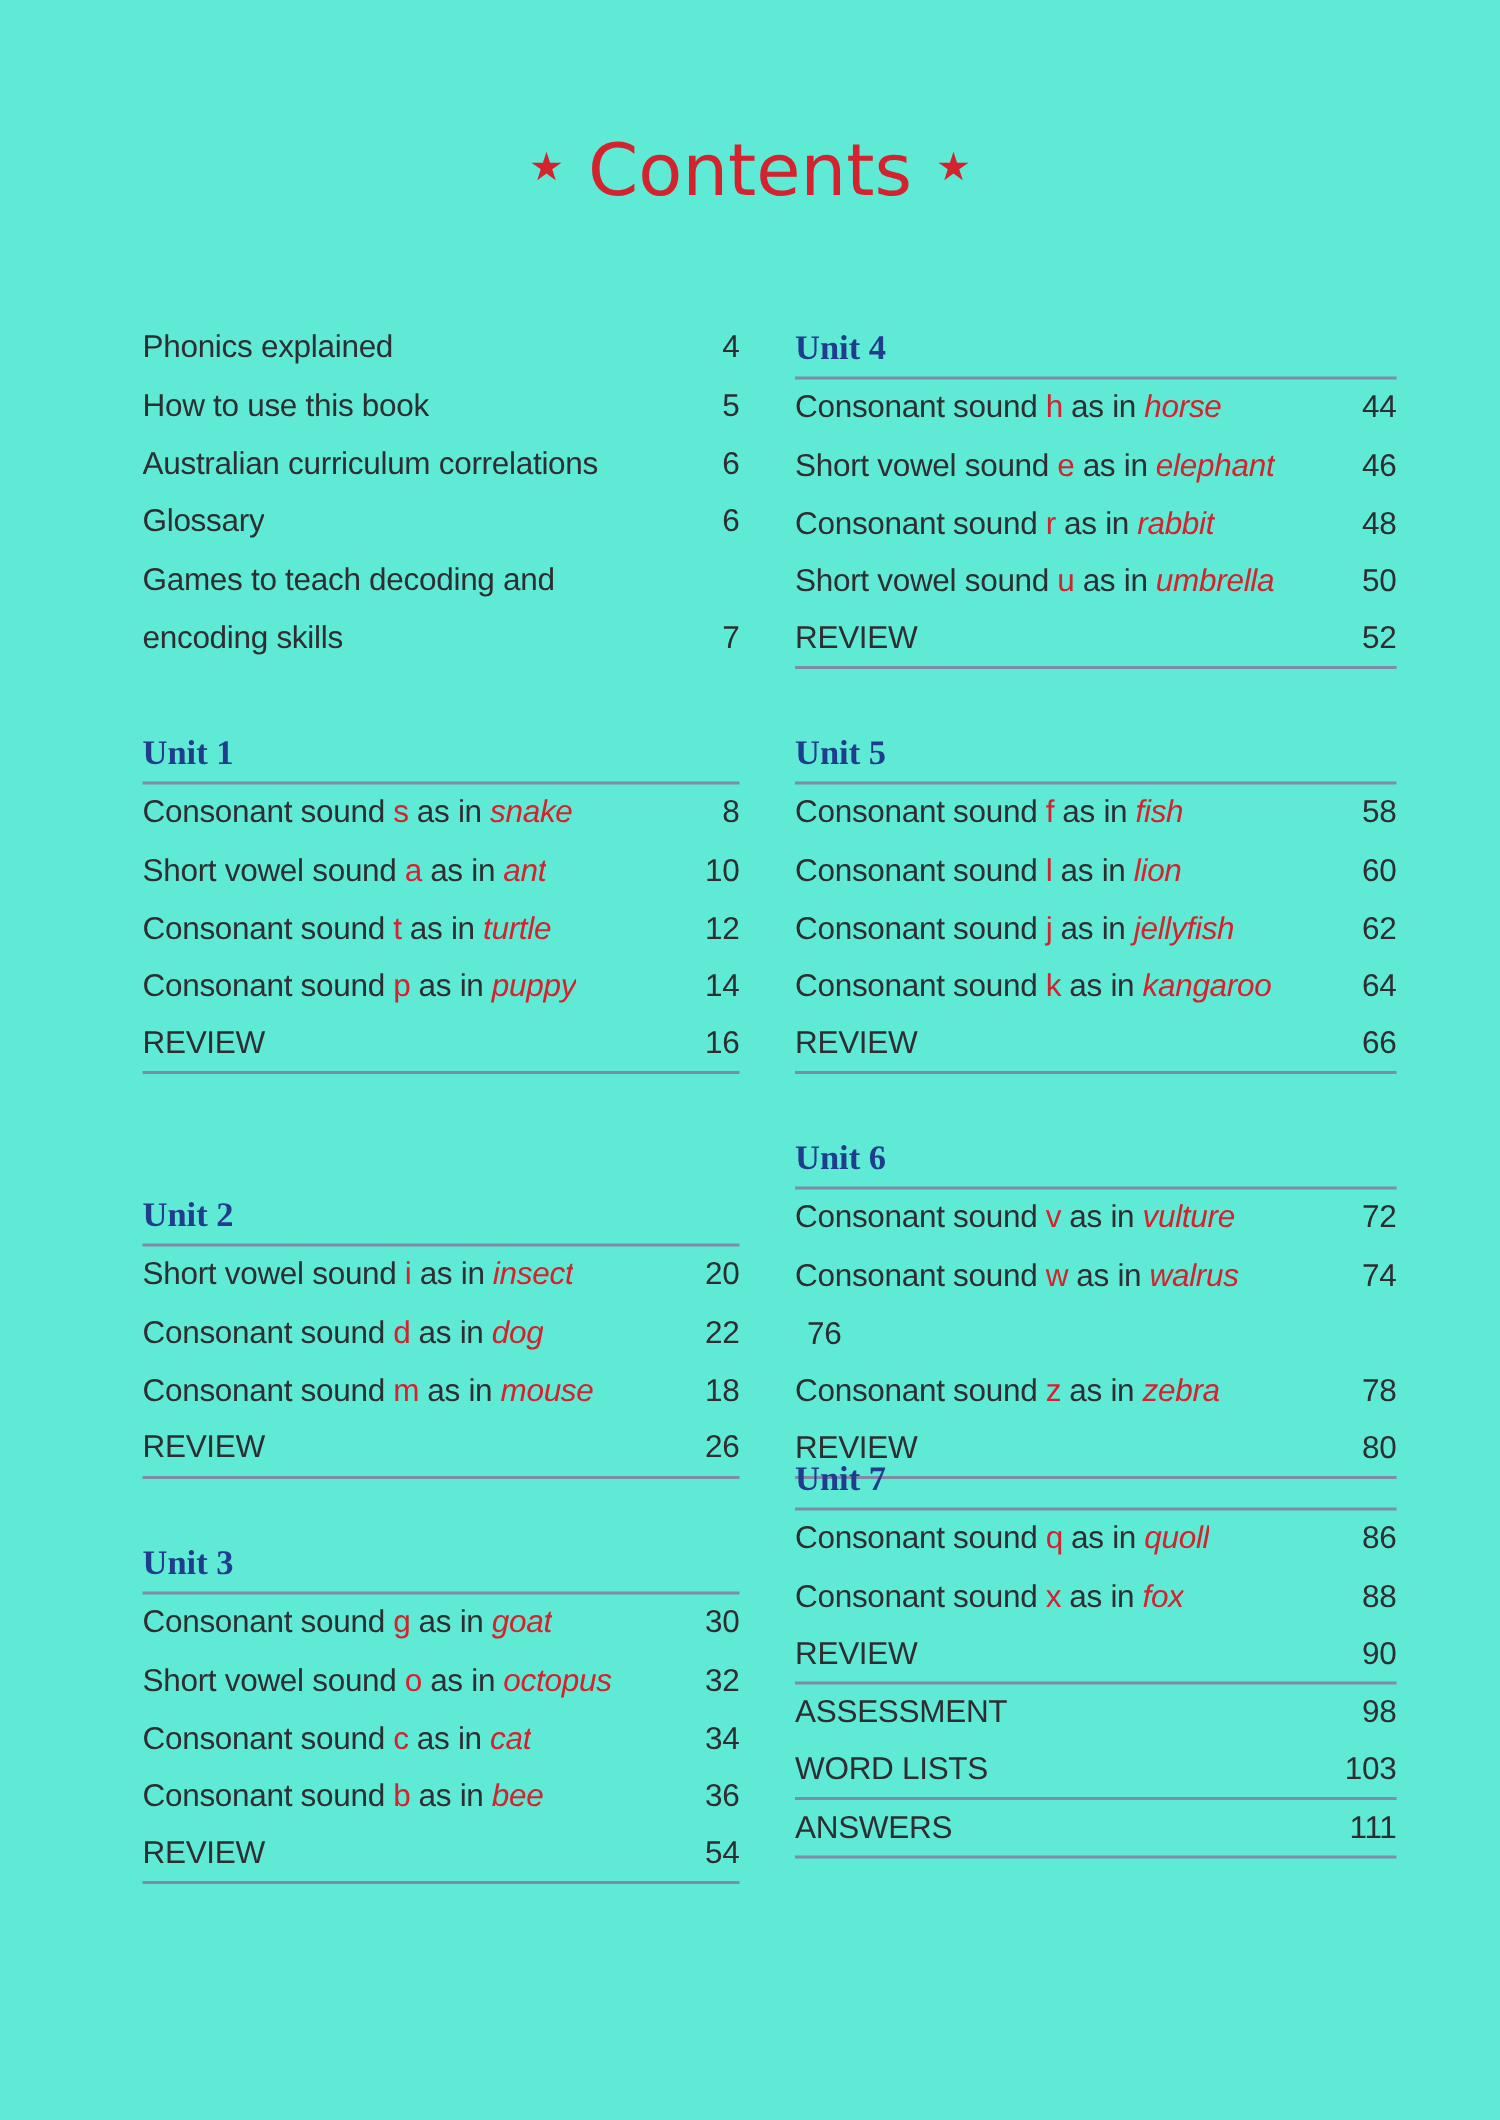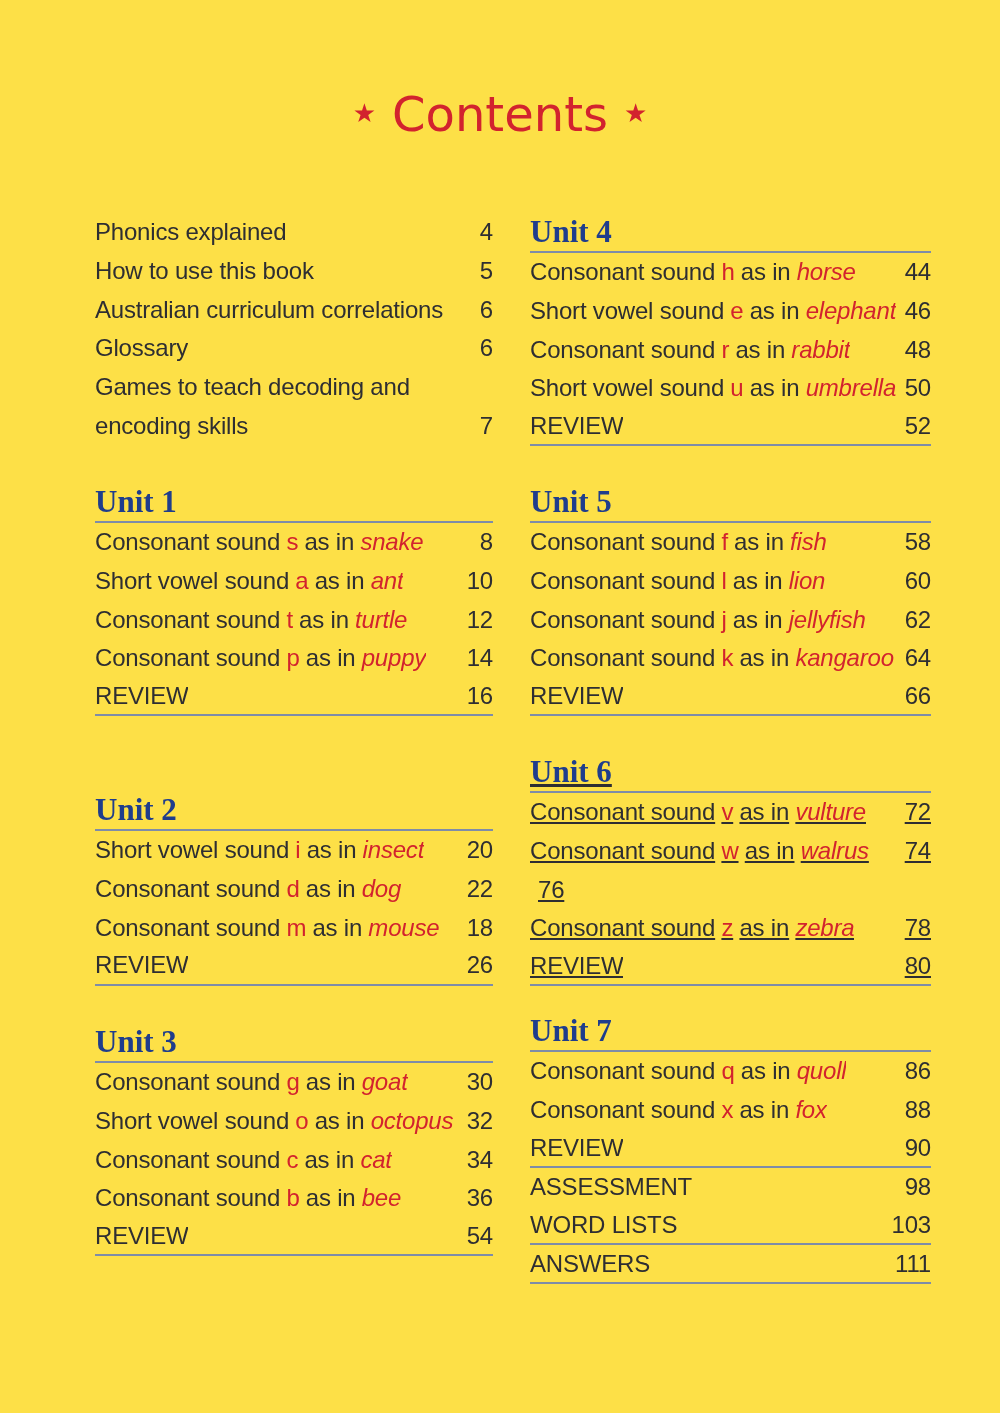--- a/index.html
+++ b/index.html
@@ -3,44 +3,44 @@
 <meta charset="utf-8">
 <style>
   :root{
     --red:#d2232e;
     --navy:#1f3d8c;
     --ink:#2e2e32;
     --rule:#7e8ca8;
   }
   html,body{margin:0;padding:0;background:#ffffff;}
   .page{
-    position:relative;width:1000px;height:1413px;background:#fde047;
+    position:relative;width:1000px;height:1413px;background:#5eead4;
     font-family:"Liberation Sans", sans-serif;color:var(--ink);overflow:hidden;
   }
   .title{
     position:absolute;top:84px;left:0;width:100%;text-align:center;
     font-family:"DejaVu Sans", sans-serif;font-weight:normal;
     font-size:48px;line-height:60px;color:var(--red);margin:0;
   }
   .title .star{
     font-size:26px;display:inline-block;vertical-align:middle;
     position:relative;top:-5px;margin:0 16px;
   }
   .col{position:absolute;top:0;height:1413px;}
   .col-left{left:95px;width:398px;}
   .col-right{left:530px;width:401px;}
   .block{position:absolute;left:0;right:0;}
   .unit-heading{
     font-family:"Liberation Serif", serif;font-weight:bold;
-    font-size:31px;line-height:38px;color:var(--navy);margin:0;
+    font-size:23px;line-height:38px;color:var(--navy);margin:0;
   }
   .heading-rule{height:0;border-top:2px solid var(--rule);}
   .row{
     height:38.7px;display:flex;justify-content:space-between;align-items:center;
-    font-size:24px;letter-spacing:-0.2px;white-space:nowrap;box-sizing:border-box;
+    font-size:21px;letter-spacing:-0.2px;white-space:nowrap;box-sizing:border-box;
   }
   .row.rule{border-bottom:2px solid var(--rule);align-items:center;}
   .entry-text{flex:0 1 auto;overflow:hidden;}
   .page-num{flex:none;padding-left:8px;}
   .snd{color:var(--red);margin-left:0.26em;}
   .mid{margin-left:0.26em;}
   .word{color:var(--red);font-style:italic;margin-left:0.26em;}
 </style>
 </head>
 <body>
@@ -199,21 +199,21 @@
           <div class="row">
             <span class="entry-text"><span>Consonant sound</span><span class="snd">k</span><span class="mid">as in</span><span class="word">kangaroo</span></span>
             <span class="page-num">64</span>
           </div>
           <div class="row rule">
             <span class="entry-text"><span>REVIEW</span></span>
             <span class="page-num">66</span>
           </div>
         </div>
       </div>
-      <div class="block" style="top: 753px; text-decoration: underline;">
+      <div class="block" style="top: 753px;">
         <h2 class="unit-heading">Unit 6</h2>
         <div class="heading-rule"></div>
         <div class="entries">
           <div class="row">
             <span class="entry-text"><span>Consonant sound</span><span class="snd">v</span><span class="mid">as in</span><span class="word">vulture</span></span>
             <span class="page-num">72</span>
           </div>
           <div class="row">
             <span class="entry-text"><span>Consonant sound</span><span class="snd">w</span><span class="mid">as in</span><span class="word">walrus</span></span>
             <span class="page-num">74</span>
@@ -224,21 +224,21 @@
           <div class="row">
             <span class="entry-text"><span>Consonant sound</span><span class="snd">z</span><span class="mid">as in</span><span class="word">zebra</span></span>
             <span class="page-num">78</span>
           </div>
           <div class="row rule">
             <span class="entry-text"><span>REVIEW</span></span>
             <span class="page-num">80</span>
           </div>
         </div>
       </div>
-      <div class="block" style="top: 1012px;">
+      <div class="block" style="top: 967px;">
         <h2 class="unit-heading">Unit 7</h2>
         <div class="heading-rule"></div>
         <div class="entries">
           <div class="row">
             <span class="entry-text"><span>Consonant sound</span><span class="snd">q</span><span class="mid">as in</span><span class="word">quoll</span></span>
             <span class="page-num">86</span>
           </div>
           <div class="row">
             <span class="entry-text"><span>Consonant sound</span><span class="snd">x</span><span class="mid">as in</span><span class="word">fox</span></span>
             <span class="page-num">88</span>

